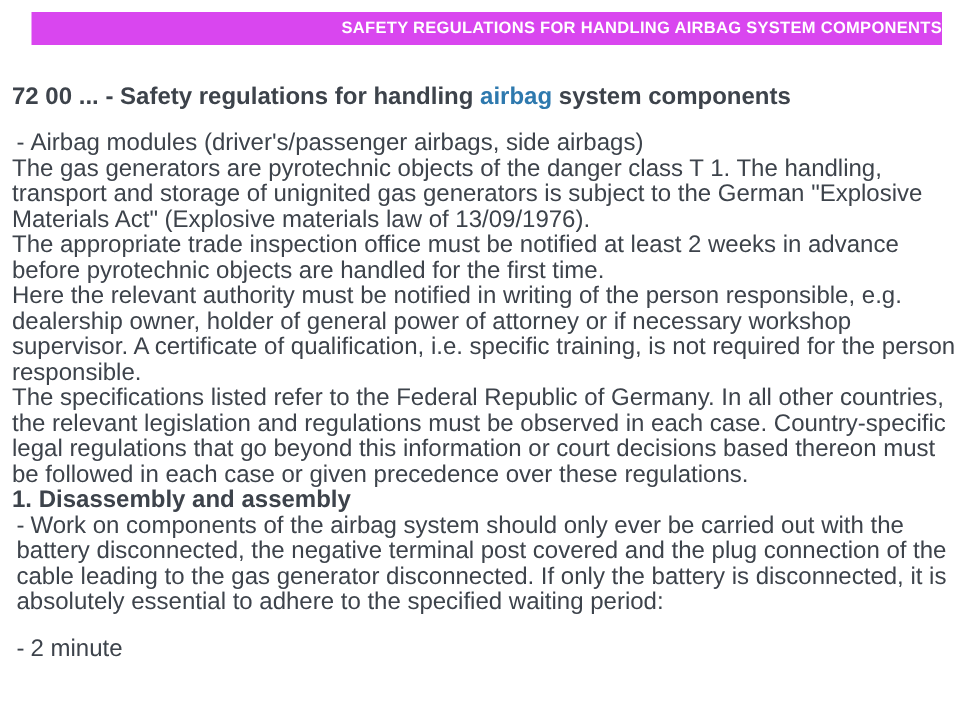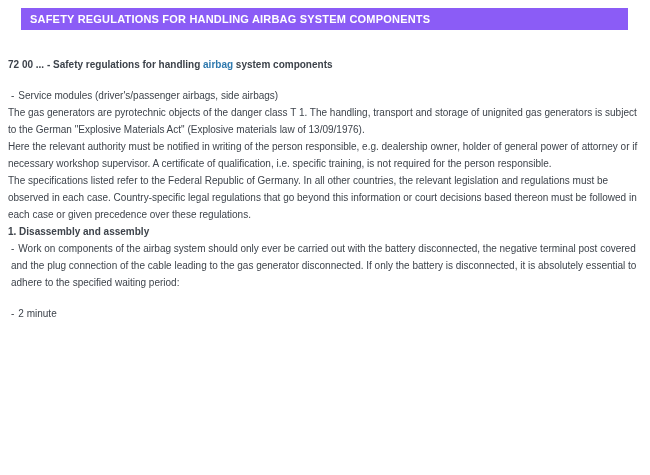--- a/index.html
+++ b/index.html
@@ -5,32 +5,33 @@
   * { margin:0; padding:0; box-sizing:border-box; }
   html, body {
     width:650px; height:475px;
     background:#ffffff;
     font-family:"Liberation Sans", sans-serif;
     overflow:hidden;
   }
   .header-bar {
     margin:8px 22px 0 21px;
     height:22px;
-    background:#8b5cf6;
+    background:#d946ef;
     color:#ffffff;
     font-size:11px;
     font-weight:bold;
     line-height:22px;
     padding-left:9px;
     letter-spacing:.2px;
+    text-align:right;
   }
   .body-text {
     margin:26px 10px 0 8px;
     color:#3d434b;
-    font-size:10px;
+    font-size:16px;
     line-height:17px;
   }
   .bold { font-weight:bold; }
   .title-line { margin-bottom:14px; }
   a.link { color:#2e79ae; text-decoration:none; cursor:pointer; }
   .bullet { padding-left:3px; }
   .marker { margin-right:4px; }
   .spacer { height:14px; }
   p { margin:0; }
 </style>
@@ -40,26 +41,27 @@
 <div class="header-bar">
   <span>SAFETY REGULATIONS FOR HANDLING AIRBAG SYSTEM COMPONENTS</span>
 </div>
 
 <div class="body-text">
 
   <p class="bold title-line"><span>72 00 ... - Safety regulations for handling </span><a class="link">airbag</a><span> system components</span></p>
 
 
 
-  <p class="bullet"><span class="marker">-</span><span>Service modules (driver's/passenger airbags, side airbags)</span></p>
+  <p class="bullet"><span class="marker">-</span><span>Airbag modules (driver's/passenger airbags, side airbags)</span></p>
 
 
 
 
   <p>The gas generators are pyrotechnic objects of the danger class T 1. The handling, transport and storage of unignited gas generators is subject to the German "Explosive Materials Act" (Explosive materials law of 13/09/1976).</p>
+  <p>The appropriate trade inspection office must be notified at least 2 weeks in advance before pyrotechnic objects are handled for the first time.</p>
   <p>Here the relevant authority must be notified in writing of the person responsible, e.g. dealership owner, holder of general power of attorney or if necessary workshop supervisor. A certificate of qualification, i.e. specific training, is not required for the person responsible.</p>
   <p>The specifications listed refer to the Federal Republic of Germany. In all other countries, the relevant legislation and regulations must be observed in each case. Country-specific legal regulations that go beyond this information or court decisions based thereon must be followed in each case or given precedence over these regulations.</p>
 
   <p class="bold">1. Disassembly and assembly</p>
 
 
   <p class="bullet"><span class="marker">-</span><span>Work on components of the airbag system should only ever be carried out with the battery disconnected, the negative terminal post covered and the plug connection of the cable leading to the gas generator disconnected. If only the battery is disconnected, it is absolutely essential to adhere to the specified waiting period:</span></p>
 
   <div class="spacer"></div>
 

